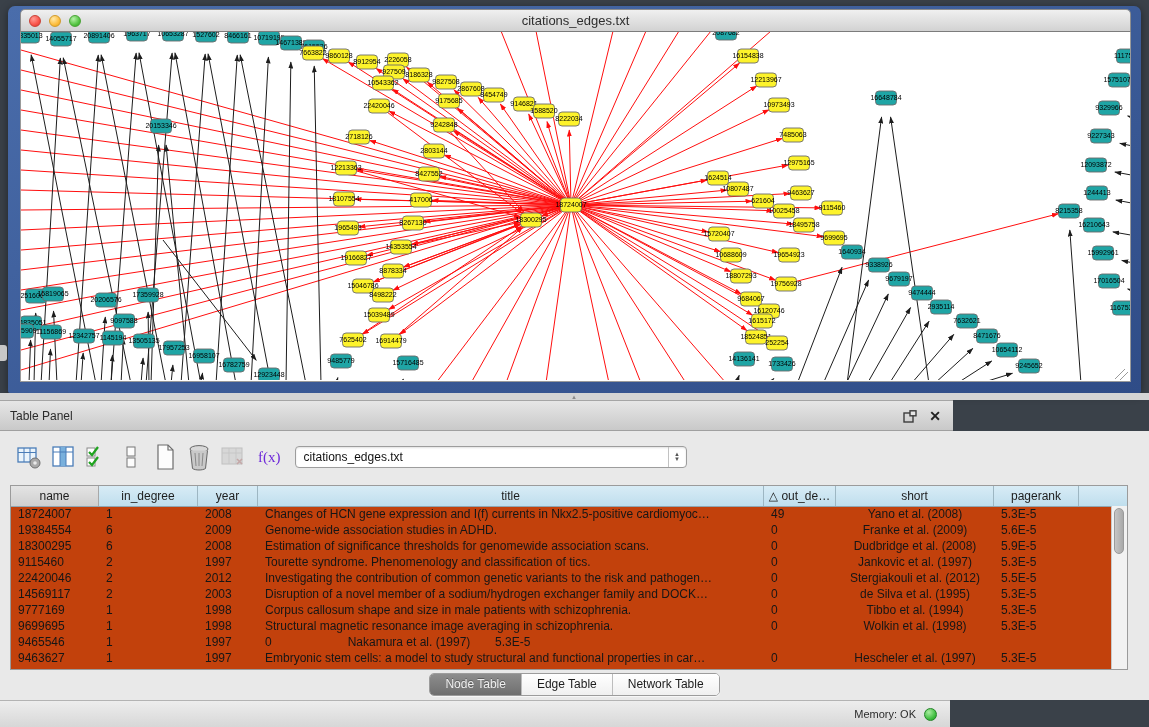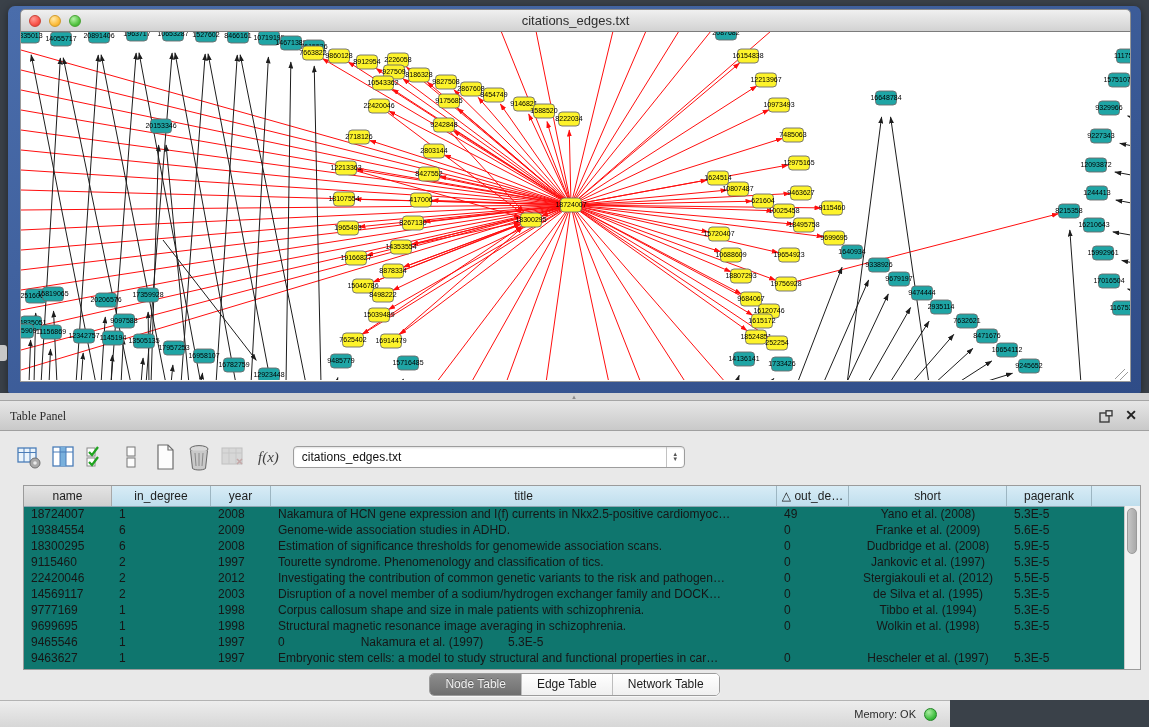--- a/index.html
+++ b/index.html
@@ -19,42 +19,42 @@
   .tl.green{background:radial-gradient(circle at 35% 30%,#b6f1a8,#55c543 60%,#2f9e23);border:1px solid #49a435;}
   .net-title{position:absolute;left:0;right:0;text-align:center;font-size:13px;color:#2e2e2e;}
   .net-canvas{position:relative;width:1111px;height:350px;background:#fff;border:1px solid #9a9a9a;border-top:none;box-sizing:border-box;overflow:hidden;}
   .net-canvas svg{display:block;}
 
   
   .gap-strip{position:absolute;left:0;top:393px;width:1149px;height:7px;background:#d4d4d4;}
   .gap-handle{position:absolute;left:570px;top:1px;width:8px;height:5px;color:#8a8a8a;font-size:7px;line-height:5px;text-align:center;}
 
   
-  .panel-header{position:absolute;left:0;top:400px;width:1149px;height:31px;
-    background:linear-gradient(#e6e6e6,#c9c9c9);border-top:1px solid #a5a5a5;border-bottom:1px solid #a0a0a0;box-sizing:border-box;font-family:Liberation Serif, serif;}
+  .panel-header{position:absolute;left:0;top:400px;width:953px;height:31px;
+    background:linear-gradient(#e6e6e6,#c9c9c9);border-top:1px solid #a5a5a5;border-bottom:1px solid #a0a0a0;box-sizing:border-box;}
   .panel-title{position:absolute;left:10px;top:0;line-height:30px;font-size:12px;color:#2b2b2b;}
   .panel-btns{position:absolute;right:12px;top:7px;display:flex;gap:12px;align-items:center;}
   .float-btn svg{display:block;}
   .close-btn{font-size:14px;font-weight:bold;color:#222;line-height:16px;cursor:default;}
 
   
   .panel-body{position:absolute;left:0;top:431px;width:1149px;height:269px;background:#e9e9e9;}
 
   .toolbar{position:absolute;left:14px;top:11px;height:30px;display:flex;align-items:center;}
   .tool-btn{width:30px;height:28px;display:flex;align-items:center;justify-content:center;margin-right:4px;border-radius:4px;}
   .tool-btn.disabled{opacity:.45;}
-  .fx-label{font-family:"Liberation Serif",serif;font-style:italic;font-size:15px;color:#404040;margin:0 8px 0 6px;}
+  .fx-label{font-family:"Liberation Serif",serif;font-size:15px;color:#6d28d9;margin:0 8px 0 6px;}
   .combo{position:relative;width:392px;height:22px;background:#fff;border:1px solid #9d9d9d;border-radius:4px;
     box-shadow:inset 0 1px 2px rgba(0,0,0,.12);display:flex;align-items:center;box-sizing:border-box;margin-left:6px;}
   .combo-text{flex:1;font-size:12px;color:#111;padding-left:8px;white-space:nowrap;overflow:hidden;}
   .combo-stepper{width:17px;height:100%;border-left:1px solid #c2c2c2;display:flex;flex-direction:column;align-items:center;justify-content:center;color:#555;}
   .combo-stepper span{font-size:6px;line-height:5px;}
 
   
-  .table-wrap{position:absolute;left:23px;top:54px;width:1118px;height:185px;background:#0f766e;border:1px solid #9b9b9b;box-sizing:border-box;overflow:hidden;}
+  .table-wrap{position:absolute;left:10px;top:54px;width:1118px;height:185px;background:#c2410c;border:1px solid #9b9b9b;box-sizing:border-box;overflow:hidden;}
   .thead{display:flex;height:20px;border-bottom:1px solid #8fa6b2;background:#c9e4f0;}
   .th{height:20px;line-height:20px;font-size:12px;color:#1d1d1d;text-align:center;
       border-right:1px solid #9db6c2;box-sizing:border-box;background:linear-gradient(#d8ecf6,#bfdeed);
       white-space:nowrap;overflow:hidden;flex:0 0 auto;}
   .th-first{background:linear-gradient(#e4e4e4,#cfcfcf);border-right:1px solid #a8a8a8;}
   .th-fill{flex:1 1 auto;background:linear-gradient(#d8ecf6,#bfdeed);border-right:none;}
   .tbody{position:absolute;left:0;top:20px;right:15px;bottom:0;overflow:hidden;}
   .tr{display:flex;height:16px;line-height:16px;}
   .td{font-size:12px;color:#161616;padding-left:7px;box-sizing:border-box;white-space:nowrap;overflow:hidden;flex:0 0 auto;}
   .td.center{text-align:center;padding-left:0;}
@@ -568,21 +568,21 @@
           <div class="th" style="width: 72px;">△ out_de…</div>
           <div class="th" style="width: 158px;">short</div>
           <div class="th" style="width: 85px;">pagerank</div>
           <div class="th th-fill"></div>
         </div>
       <div class="tbody" id="tbody">
           <div class="tr">
             <div class="td" style="width: 88px;">18724007</div>
             <div class="td" style="width: 99px;">1</div>
             <div class="td" style="width: 60px;">2008</div>
-            <div class="td" style="width: 506px;">Nakamura of HCN gene expression and I(f) currents in Nkx2.5-positive cardiomyoc…</div>
+            <div class="td" style="width: 506px;">Changes of HCN gene expression and I(f) currents in Nkx2.5-positive cardiomyoc…</div>
             <div class="td" style="width: 72px;">49</div>
             <div class="td center" style="width: 158px;">Yano et al. (2008)</div>
             <div class="td" style="width: 85px;">5.3E-5</div>
           </div>
           <div class="tr">
             <div class="td" style="width: 88px;">19384554</div>
             <div class="td" style="width: 99px;">6</div>
             <div class="td" style="width: 60px;">2009</div>
             <div class="td" style="width: 506px;">Genome-wide association studies in ADHD.</div>
             <div class="td" style="width: 72px;">0</div>

